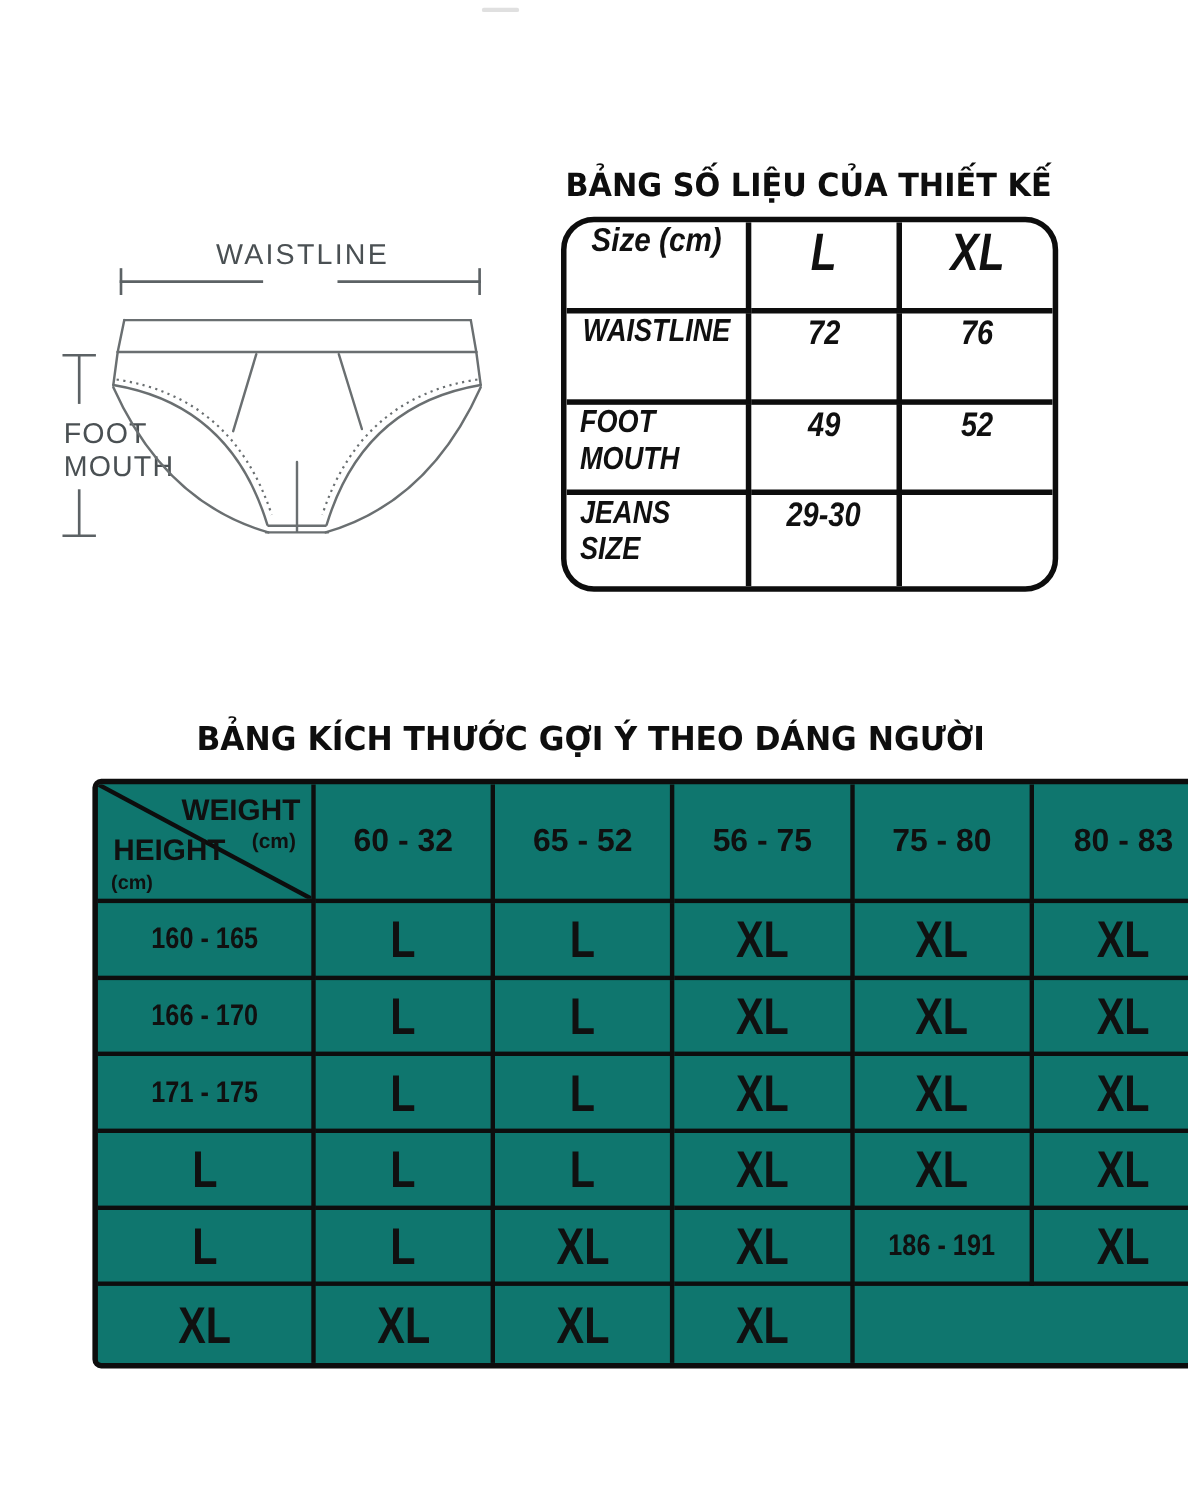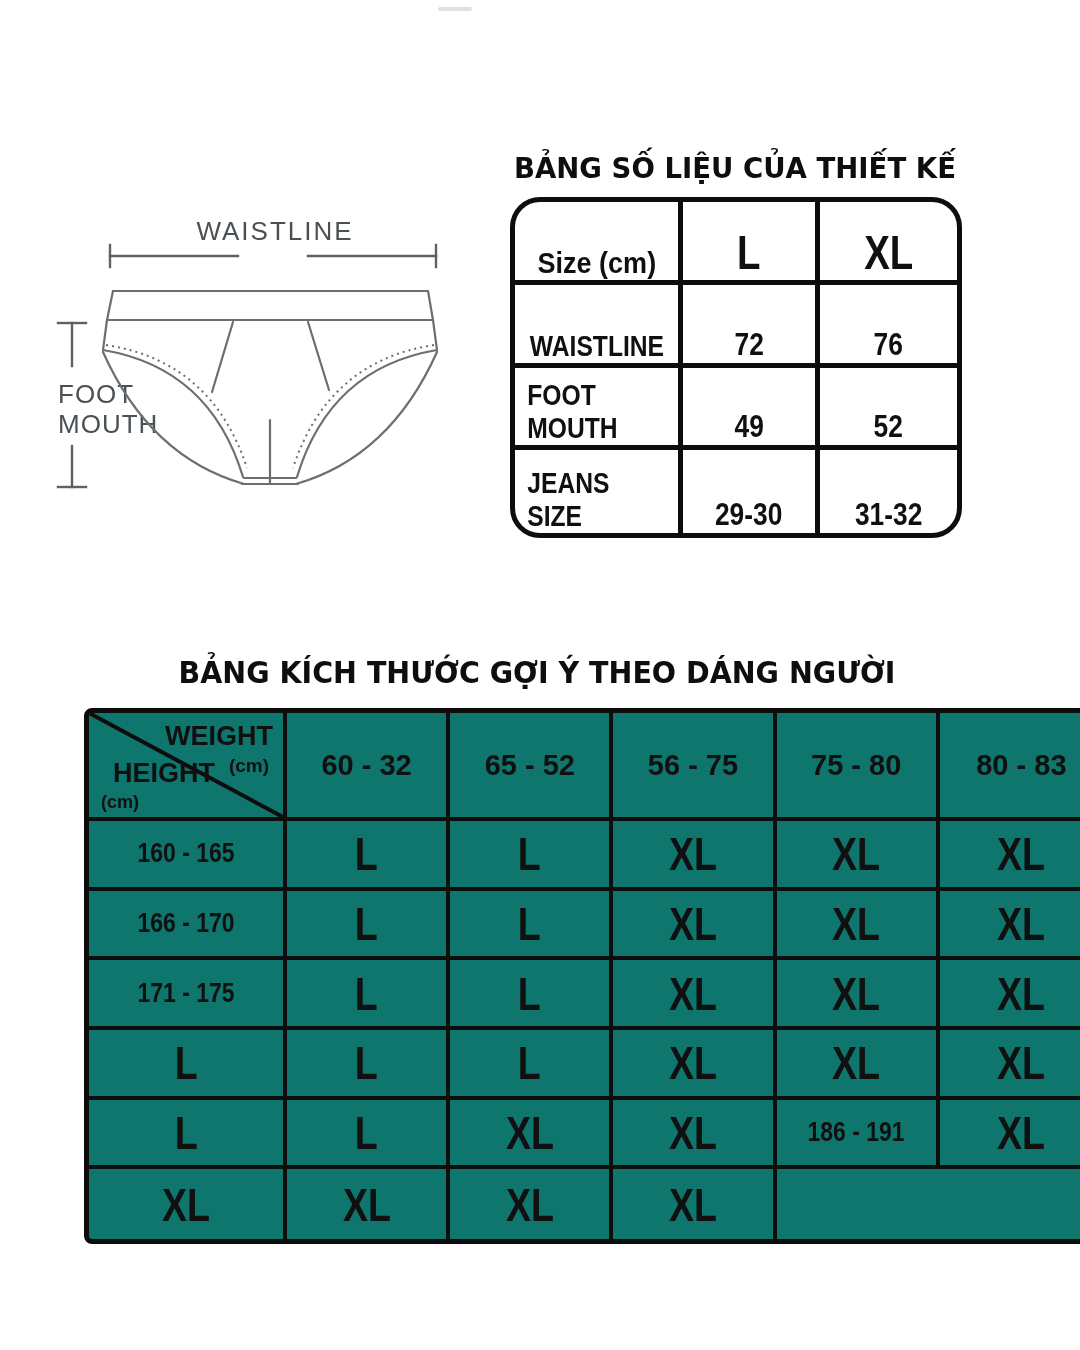--- a/index.html
+++ b/index.html
@@ -30,23 +30,24 @@
   .t2-title{left:84px;top:654px;width:906px;font-size:30px;line-height:38px;}
   
   .t1{
     position:absolute;left:510px;top:197px;width:452px;height:341px;
     box-sizing:border-box;border:5px solid #0d0d0d;border-radius:30px;
     overflow:hidden;display:grid;
     grid-template-columns:168px 1fr 1fr;grid-template-rows:repeat(4,1fr);
     background:#fff;
   }
   .t1 .c{
-    display:flex;align-items:flex-end;justify-content:center;
+    display:flex;align-items:flex-start;justify-content:center;
     border-right:5px solid #0d0d0d;border-bottom:5px solid #0d0d0d;
     font-weight:bold;
+    font-style:italic;
   }
   .t1 .c:nth-child(3n){border-right:none;}
   .t1 .c:nth-child(n+10){border-bottom:none;}
   
   .t2{
     position:absolute;left:84px;top:708px;width:1024px;height:536px;
     box-sizing:border-box;border:5px solid #0d0d0d;border-radius:8px;
     overflow:hidden;display:grid;
     grid-template-columns:198px repeat(5,1fr);
     grid-template-rows:108px repeat(6,1fr);
@@ -58,21 +59,21 @@
     font-weight:bold;
   }
   .t2 .c:nth-child(6n){border-right:none;}
   .t2 .c:nth-child(n+37){border-bottom:none;}
   
   .corner{position:relative;}
   .corner svg{position:absolute;left:0;top:0;width:100%;height:100%;}
   .corner .dg{stroke:#0d0d0d;stroke-width:4;}
   .corner .wlab{position:absolute;top:8px;right:10px;font-size:27px;font-weight:bold;}
   .corner .wunit{position:absolute;top:42px;right:14px;font-size:19px;font-weight:bold;}
-  .corner .hlab{position:absolute;bottom:28px;left:24px;font-size:27px;font-weight:bold;}
+  .corner .hlab{position:absolute;bottom:28px;left:14px;font-size:27px;font-weight:bold;}
   .corner .hunit{position:absolute;bottom:4px;left:12px;font-size:18px;font-weight:bold;}
   
   .x80{display:inline-block;transform:scaleX(.8);}
   .x85{display:inline-block;transform:scaleX(.85);}
   .x90{display:inline-block;transform:scaleX(.9);}
   .f-colhead{font-size:30px;}
   .f-big{font-size:48px;}
   .f-lab{font-size:29px;}
   .f-val{font-size:31px;}
   .f-whead{font-size:29px;}
@@ -163,23 +164,20 @@
     <div class="c">
         <span class="x85 f-val">52</span>
       </div>
 
     <div class="c">
         <span class="x85 f-lab">JEANS SIZE</span>
       </div>
     <div class="c">
         <span class="x85 f-val">29-30</span>
       </div>
-    <div class="c">
-        <span class="x85 f-val">31-32</span>
-      </div>
   </div>
 
   <div class="title t2-title">BẢNG KÍCH THƯỚC GỢI Ý THEO DÁNG NGƯỜI</div>
 
   <div class="t2">
 
     <div class="c corner">
       <svg viewBox="0 0 100 100" preserveAspectRatio="none">
         <line class="dg" x1="0" y1="0" x2="100" y2="100" vector-effect="non-scaling-stroke"></line>
       </svg>

